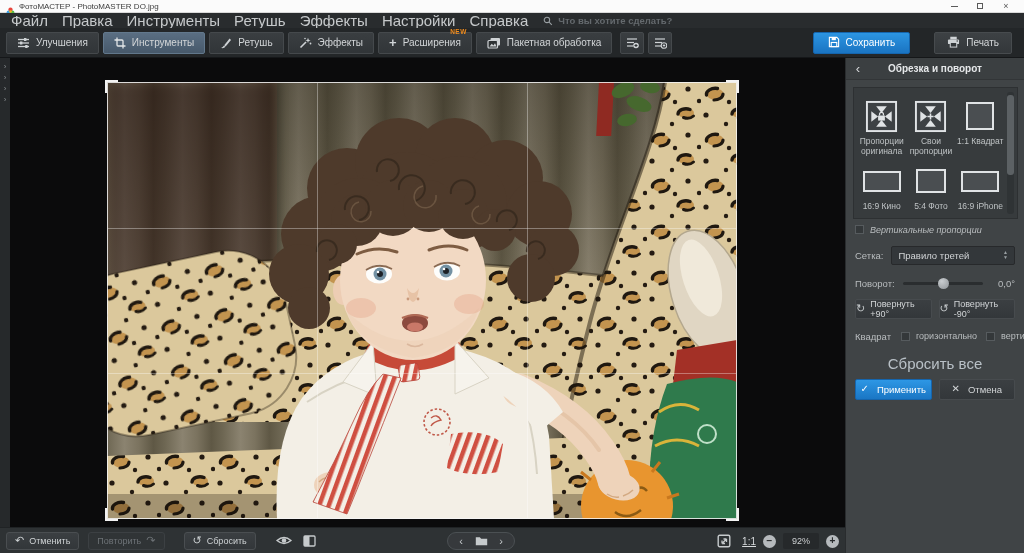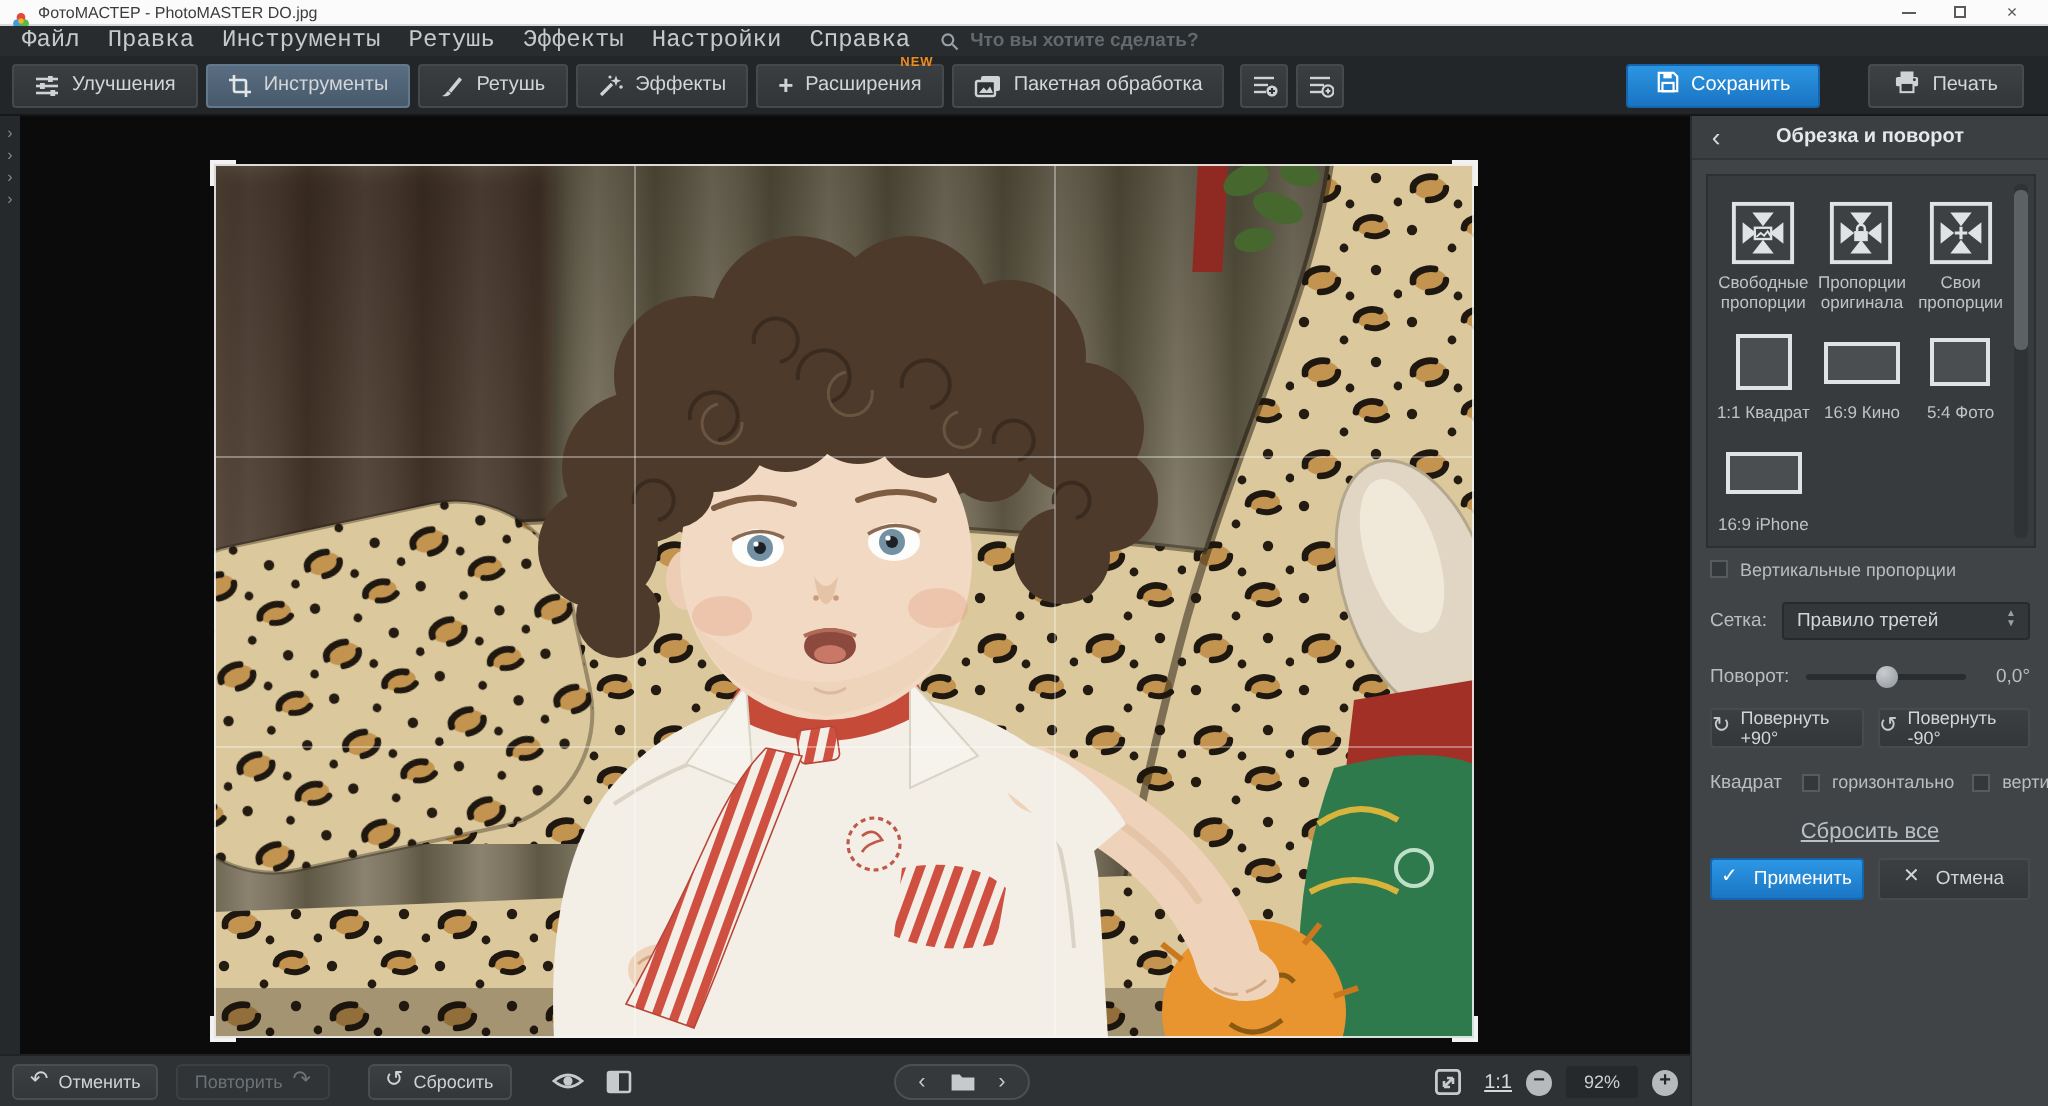--- a/index.html
+++ b/index.html
@@ -11,21 +11,21 @@
   .logo{width:9px;height:9px;margin:0 4px 0 2px;flex:0 0 auto;}
   .title-text{font-size:8px;color:#3c3c3c;white-space:nowrap;}
   .win-controls{margin-left:auto;display:flex;align-items:center;gap:14px;padding-right:8px;}
   .wc{display:flex;align-items:center;justify-content:center;width:12px;height:11px;cursor:pointer;}
   .wc-min-bar{width:7px;height:1px;background:#5a5a5a;}
   .wc-max-box{width:6px;height:6px;border:1px solid #5a5a5a;}
   .wc-close{font-size:9px;color:#5a5a5a;line-height:1;}
 
   
   .menubar{position:absolute;left:0;top:13px;width:1024px;height:15px;background:#292c2e;display:flex;align-items:center;padding:0 4px;}
-  .menu-item{font-size:12px;color:#c6c9cb;padding:0 7px;line-height:15px;cursor:default;font-family:Liberation Mono, monospace;}
+  .menu-item{font-size:15px;color:#c6c9cb;padding:0 7px;line-height:15px;cursor:default;}
   .menu-search{display:flex;align-items:center;gap:5px;margin-left:8px;font-weight:bold;}
   .menu-search svg{display:block;}
   .menu-search-text{font-size:9.5px;color:#64696d;}
 
   
   .toolbar{position:absolute;left:0;top:28px;width:1024px;height:30px;background:#232628;display:flex;align-items:center;padding:0 6px;border-bottom:1px solid #151719;}
   .tab{position:relative;height:22px;display:flex;align-items:center;gap:6px;padding:0 10px;margin-right:4px;background:linear-gradient(#3a3e41,#313538);border:1px solid #45494c;border-radius:2px;cursor:pointer;}
   .tab .tab-label{font-size:10px;color:#d3d6d8;white-space:nowrap;}
   .tab.active{background:linear-gradient(#5a6e82,#47596b);border-color:#62788c;}
   .tab-ico{display:flex;align-items:center;}
@@ -74,21 +74,21 @@
   .select{flex:1;height:19px;margin-left:8px;background:#33373a;border:1px solid #27292b;border-radius:2px;display:flex;align-items:center;padding:0 6px;cursor:pointer;}
   .select-value{flex:1;font-size:9.5px;color:#d2d5d7;}
   .spin{display:flex;flex-direction:column;line-height:5px;}
   .spin span{font-size:5px;color:#9aa0a3;}
   .slider{flex:1;position:relative;height:11px;margin:0 8px;cursor:pointer;}
   .slider-track{position:absolute;left:0;right:0;top:4px;height:3px;background:#2a2d2f;border-radius:2px;}
   .slider-handle{position:absolute;left:50%;top:0;width:11px;height:11px;margin-left:-5px;border-radius:50%;background:radial-gradient(circle at 35% 30%,#c9cdd0,#8f9498);cursor:pointer;}
   .slider-value{font-size:9.5px;color:#b9bdbf;width:24px;text-align:right;}
   .rot-btn{flex:1;height:20px;display:flex;align-items:center;justify-content:center;gap:5px;background:linear-gradient(#3b3f42,#33373a);border:1px solid #474b4e;border-radius:2px;font-size:9px;color:#d2d5d7;cursor:pointer;}
   .rot-ico{font-size:11px;color:#c6cacc;line-height:1;}
-  .link-reset{display:block;text-align:center;margin:13px 0 7px 0;font-size:11px;color:#b9c1c7;text-decoration:underline;cursor:pointer;}
+  .link-reset{display:block;text-align:center;margin:13px 0 7px 0;font-size:15px;color:#b9c1c7;cursor:pointer;}
   .btn-apply{flex:1;height:21px;display:flex;align-items:center;justify-content:center;gap:8px;background:linear-gradient(#2d97e5,#1a76c4);border:1px solid #1565ad;border-radius:2px;font-size:9.5px;color:#fff;cursor:pointer;}
   .btn-cancel{flex:1;height:21px;display:flex;align-items:center;justify-content:center;gap:8px;background:linear-gradient(#3b3f42,#33373a);border:1px solid #474b4e;border-radius:2px;font-size:9.5px;color:#d2d5d7;cursor:pointer;}
   .b-ico{font-size:10px;line-height:1;}
 
   
   .bottombar{position:absolute;left:0;top:527px;width:845px;height:26px;background:#2e3234;border-top:1px solid #202325;display:flex;align-items:center;padding:0 6px;}
   .bb-btn{height:18px;display:flex;align-items:center;gap:5px;padding:0 8px;background:linear-gradient(#3b3f42,#33373a);border:1px solid #4a4e51;border-radius:3px;font-size:9px;color:#cfd3d5;cursor:pointer;margin-right:9px;}
   .bb-btn .bb-ico{font-size:11px;line-height:1;}
   .bb-btn.disabled{background:#303436;border-color:#3c4043;color:#6d7276;cursor:default;}
   .bb-iconbtn{display:flex;align-items:center;justify-content:center;width:22px;height:18px;cursor:pointer;margin-right:4px;}
@@ -463,34 +463,20 @@
     <div class="presets-box">
       <div class="presets-grid">
         <div class="preset">
           <div class="p-icon">
             <svg width="33" height="33" viewBox="0 0 34 34">
                 <rect x="2" y="2" width="30" height="30" fill="#3d4144" stroke="#e0e3e5" stroke-width="2"></rect>
                 <path d="M17,13.5 L11.5,6.5 L22.5,6.5 Z" fill="#e0e3e5"></path>
                 <path d="M17,20.5 L11.5,27.5 L22.5,27.5 Z" fill="#e0e3e5"></path>
                 <path d="M13.5,17 L6.5,11.5 L6.5,22.5 Z" fill="#e0e3e5"></path>
                 <path d="M20.5,17 L27.5,11.5 L27.5,22.5 Z" fill="#e0e3e5"></path>
-                <rect x="12.8" y="14.3" width="8.4" height="5.8" fill="none" stroke="#e0e3e5" stroke-width="1.2"></rect>
-                <path d="M13.6,19 l2.2,-2 1.8,1.4 1.8,-2.2 1.8,2.8" fill="none" stroke="#e0e3e5" stroke-width="1"></path>
-              </svg>
-          </div>
-          <div class="p-label">Свободные пропорции</div>
-        </div>
-        <div class="preset">
-          <div class="p-icon">
-            <svg width="33" height="33" viewBox="0 0 34 34">
-                <rect x="2" y="2" width="30" height="30" fill="#3d4144" stroke="#e0e3e5" stroke-width="2"></rect>
-                <path d="M17,13.5 L11.5,6.5 L22.5,6.5 Z" fill="#e0e3e5"></path>
-                <path d="M17,20.5 L11.5,27.5 L22.5,27.5 Z" fill="#e0e3e5"></path>
-                <path d="M13.5,17 L6.5,11.5 L6.5,22.5 Z" fill="#e0e3e5"></path>
-                <path d="M20.5,17 L27.5,11.5 L27.5,22.5 Z" fill="#e0e3e5"></path>
                 <rect x="13.5" y="16" width="7" height="5.2" fill="#e0e3e5"></rect>
                 <path d="M15,16 v-1.3 a2,2 0 0 1 4,0 V16" fill="none" stroke="#e0e3e5" stroke-width="1.3"></path>
               </svg>
           </div>
           <div class="p-label">Пропорции оригинала</div>
         </div>
         <div class="preset">
           <div class="p-icon">
             <svg width="33" height="33" viewBox="0 0 34 34">
                 <rect x="2" y="2" width="30" height="30" fill="#3d4144" stroke="#e0e3e5" stroke-width="2"></rect>
@@ -528,21 +514,21 @@
               <div class="p-rect" style="width:38px;height:21px;"></div>
             </div>
           <div class="p-label">16:9 iPhone</div>
         </div>
       </div>
       <div class="scrolltrack">
         <div class="scrollthumb"></div>
       </div>
     </div>
 
-    <div class="row" style="margin-top:6px;">
+    <div class="row" style="margin-top:6px;font-style:italic;">
       <span class="cb"></span>
       <span class="cb-label">Вертикальные пропорции</span>
     </div>
 
     <div class="row" style="margin-top:11px;">
       <span class="fld-label">Сетка:</span>
       <div class="select">
         <span class="select-value">Правило третей</span>
         <span class="spin">
           <span>▲</span>

